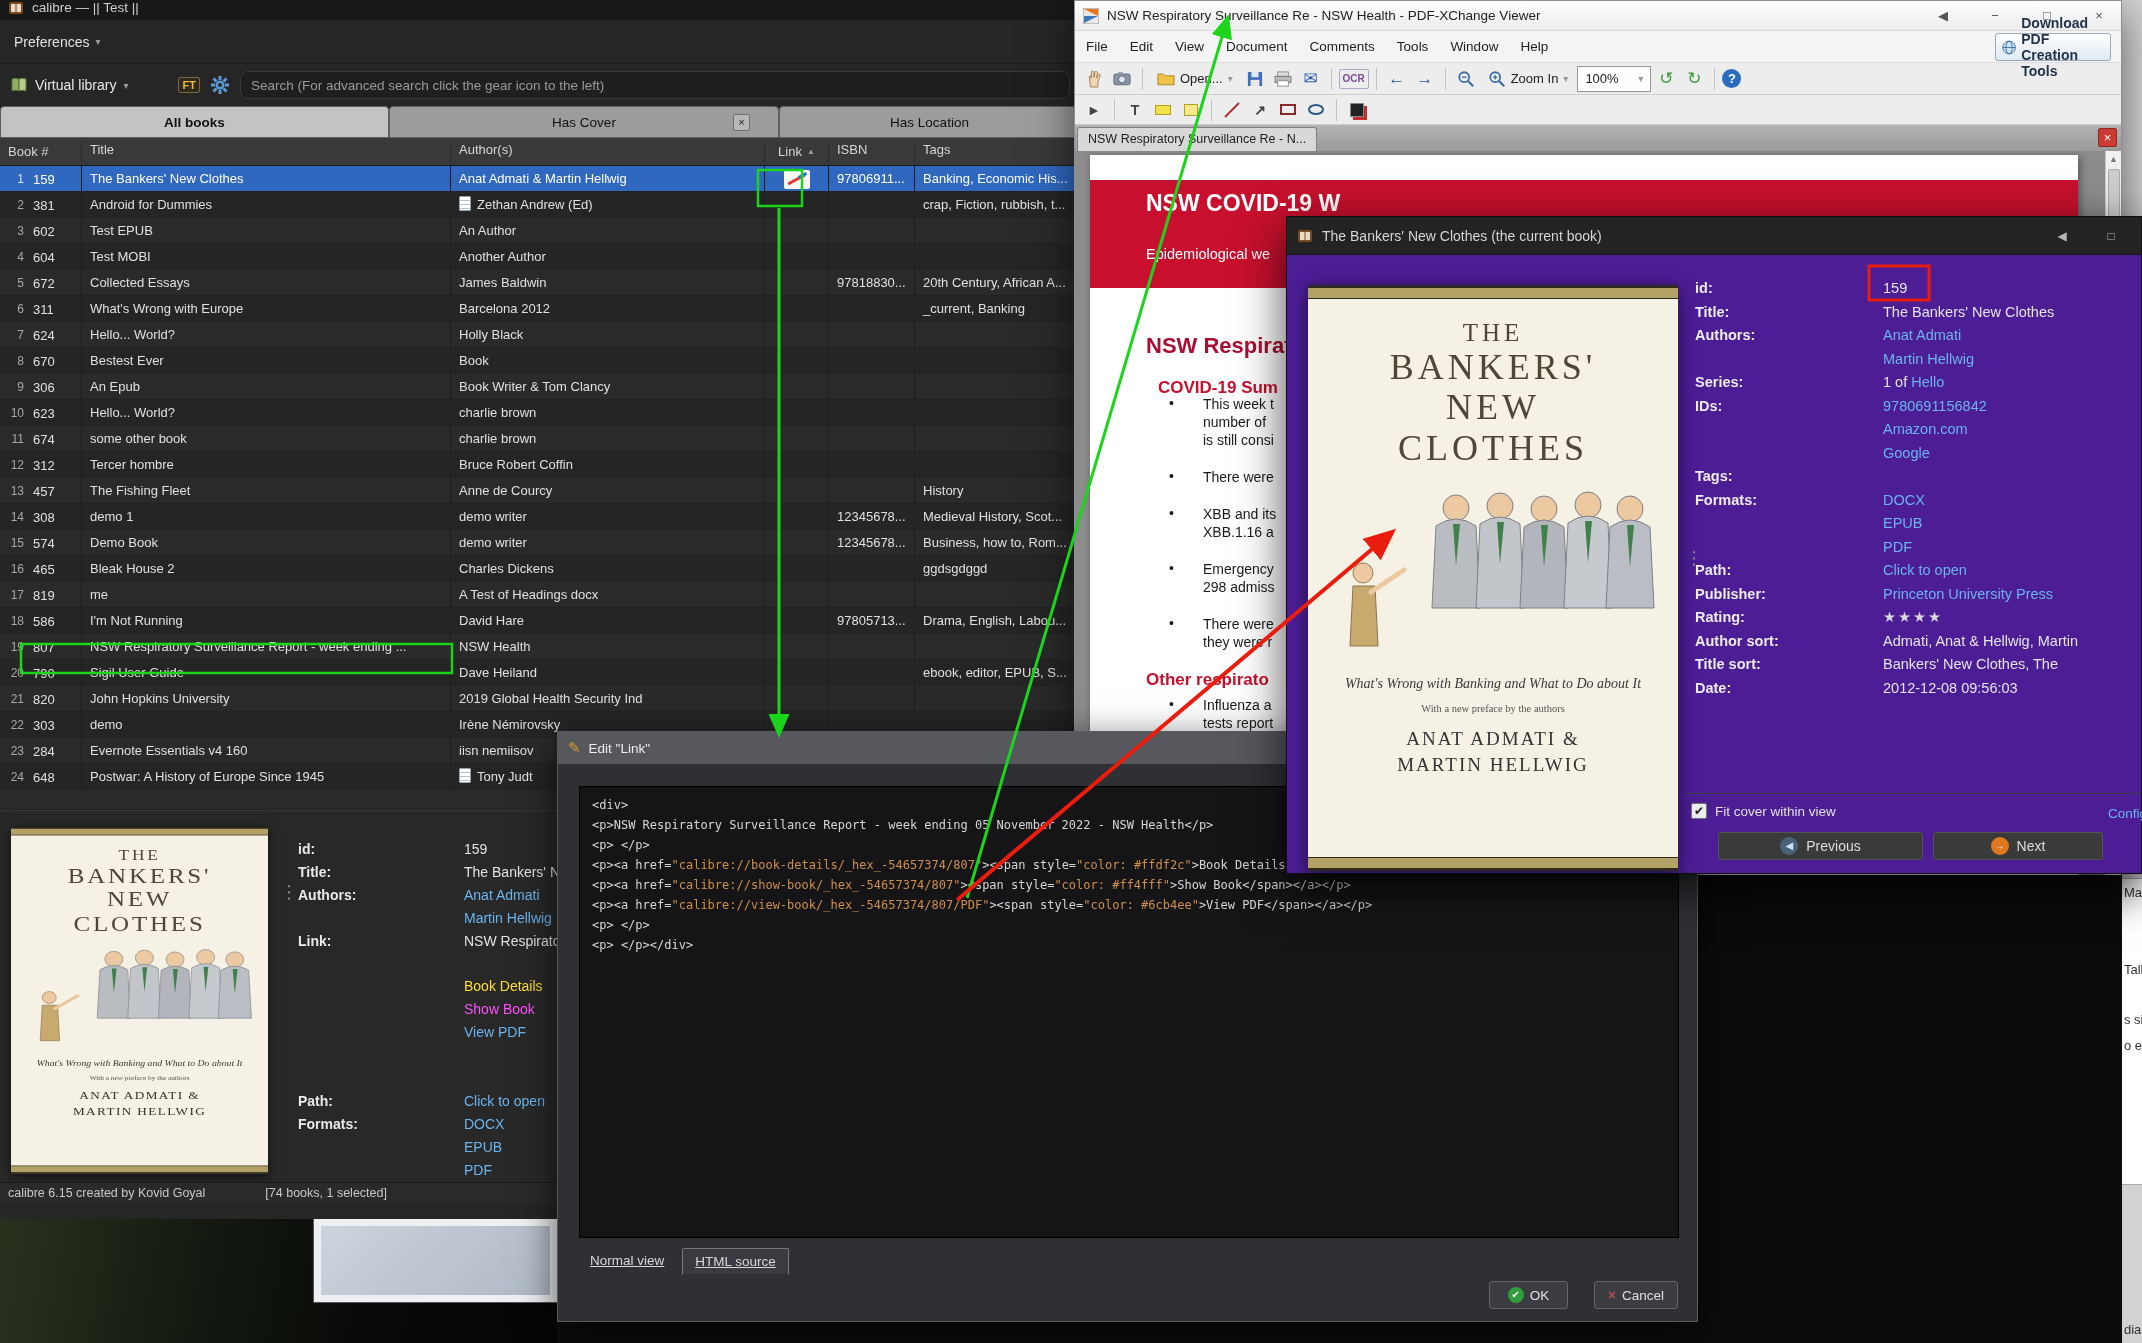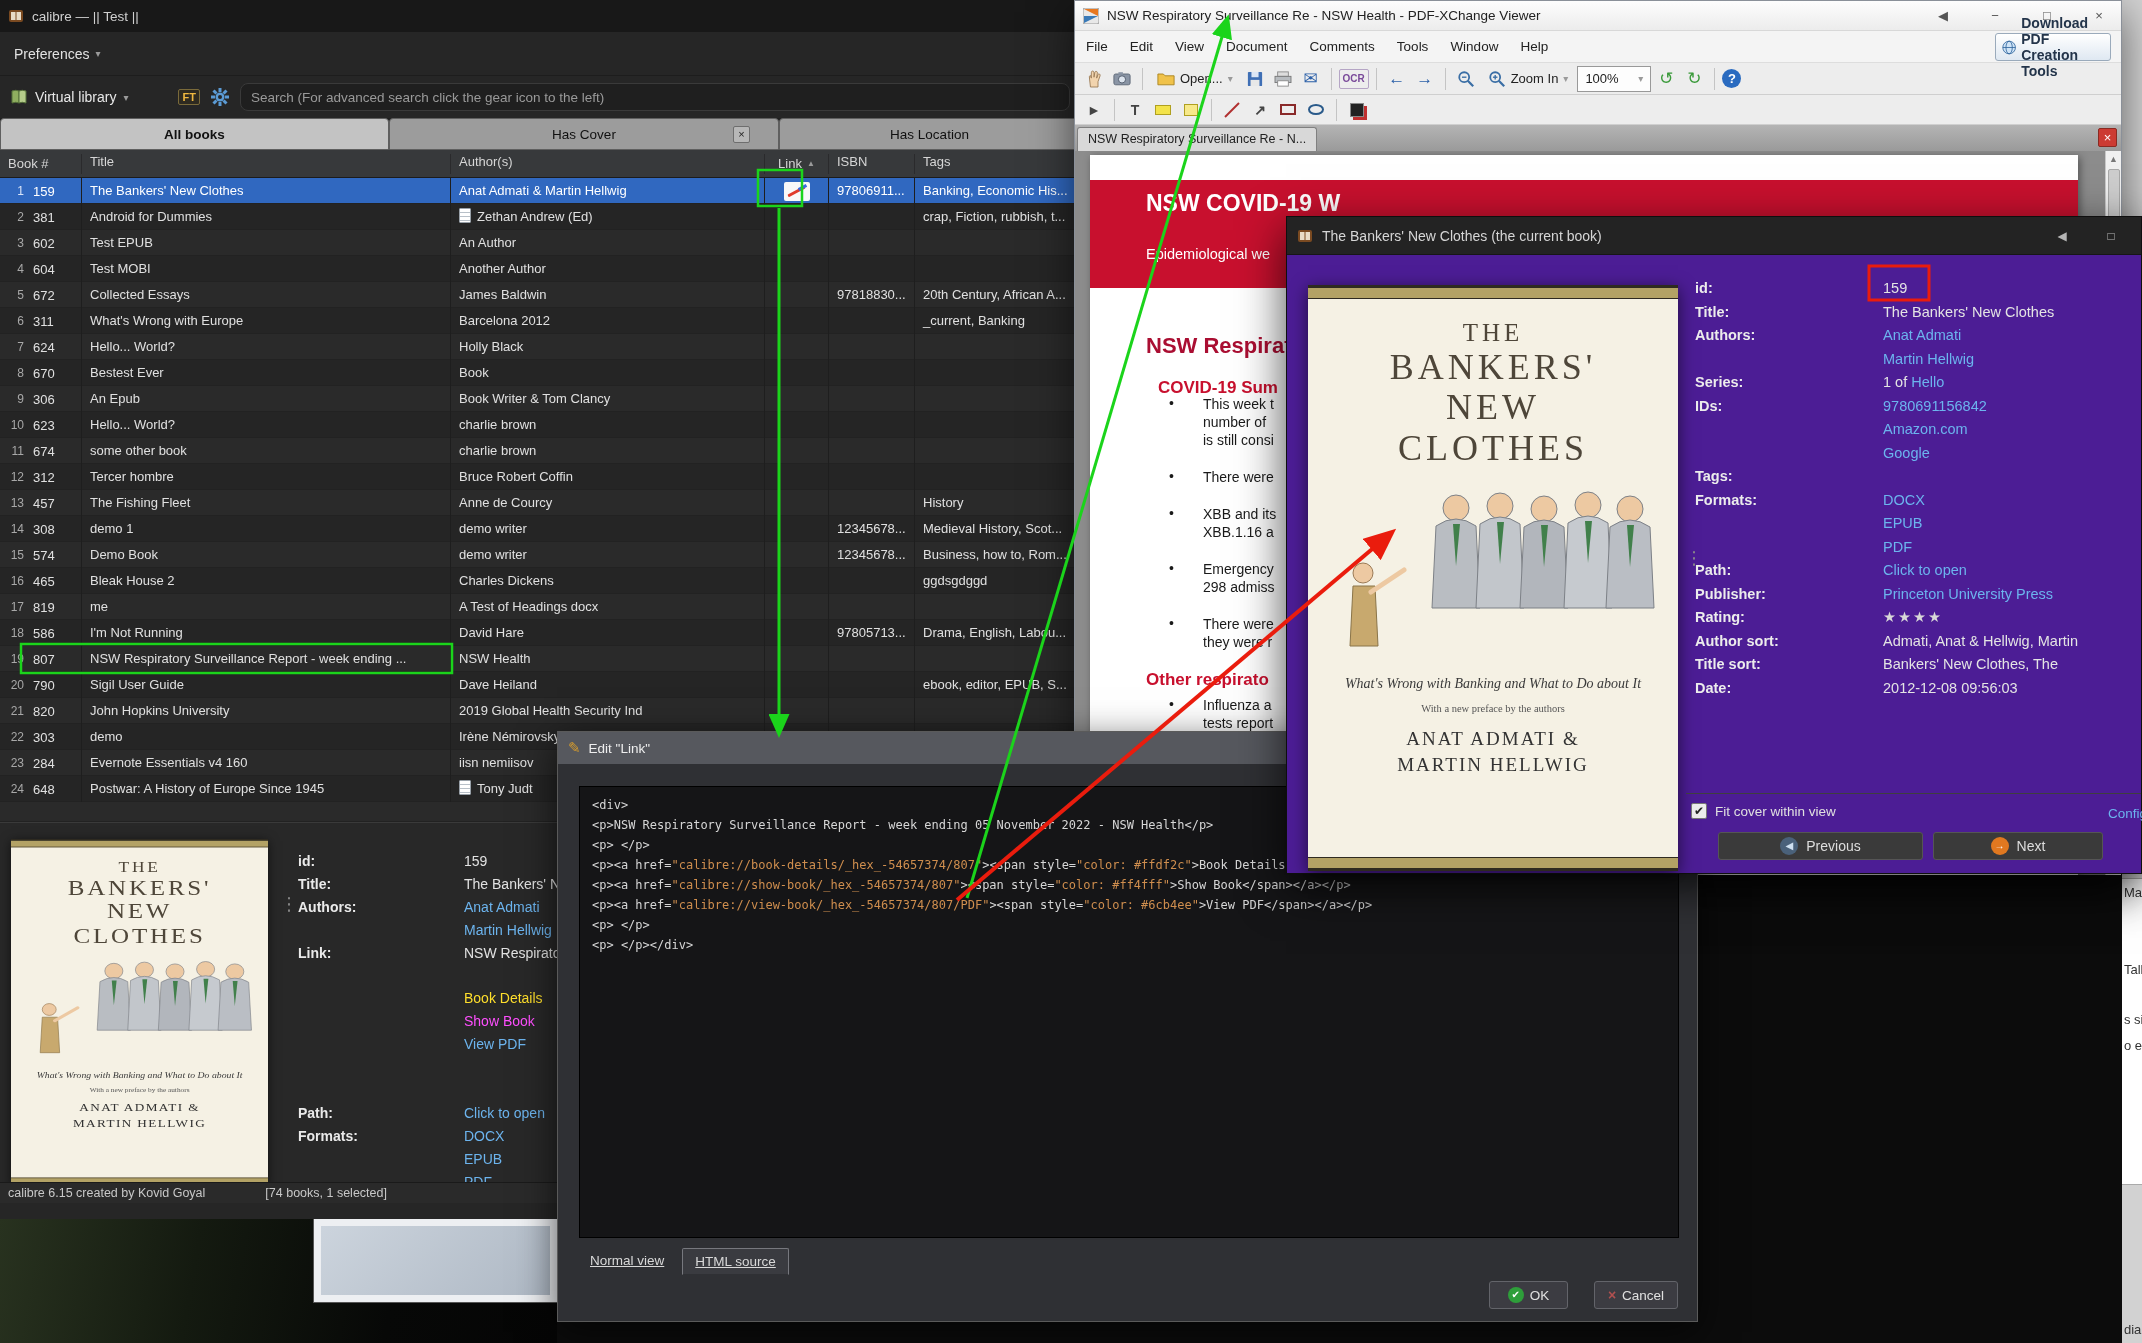--- a/index.html
+++ b/index.html
@@ -9,21 +9,21 @@
 
   
   .photo{left:0;top:1219px;width:557px;height:124px;z-index:0;background:linear-gradient(100deg,#28321f 0%,#141a10 35%,#070807 70%,#050505 100%)}
   .photo-frame{position:absolute;right:0;top:0;width:243px;height:83px;border:7px solid #edeff2;background:linear-gradient(135deg,#ccd4dd,#aeb8c4);box-shadow:0 0 0 1px #555}
   .right-strip{left:2122px;top:0;width:20px;height:1343px;z-index:0;background:#d2d2d2}
   .rs-doc{position:absolute;left:0;top:878px;width:20px;height:307px;background:#fff;border-top:1px solid #aaa;border-bottom:1px solid #aaa}
   .frag{position:absolute;left:2px;font-size:13px;color:#333;white-space:nowrap}
 
   
   .cal-win{left:0;top:0;width:1080px;height:1219px;z-index:1;background:#262626;color:#dcdcdc}
-  .cal-titlebar{height:32px;background:#181818;display:flex;align-items:center;padding:0 8px;gap:8px}
+  .cal-titlebar{height:20px;background:#181818;display:flex;align-items:flex-start;padding:0 8px;gap:8px}
   .cal-title{font-size:13.5px;color:#cfcfcf}
   .cal-menubar{height:44px;background:#262626;display:flex;align-items:center;padding:0 14px;border-bottom:1px solid #1d1d1d}
   .pref{display:flex;align-items:center;gap:6px;font-size:14px;color:#e2e2e2;cursor:default}
   .chev{font-size:10px;color:#9a9a9a}
   .cal-searchrow{height:42px;background:#262626;display:flex;align-items:center;padding:0 10px;gap:10px}
   .vl-btn{display:flex;align-items:center;gap:7px;font-size:14px;color:#e8e8e8}
   .ft-badge{font-size:11px;font-weight:bold;color:#f0b840;border:1px solid #7a6a3a;border-radius:2px;padding:1px 3px;background:#2e2a20;margin-left:40px}
   .gear-wrap{display:flex;align-items:center}
   .search-input{flex:1;height:28px;background:#1f1f1f;border:1px solid #3a3a3a;border-radius:8px;color:#9a9a9a;font-size:13.5px;padding:0 10px;outline:none;font-family:"Liberation Sans",sans-serif}
   .search-input::placeholder{color:#9a9a9a;opacity:1}

